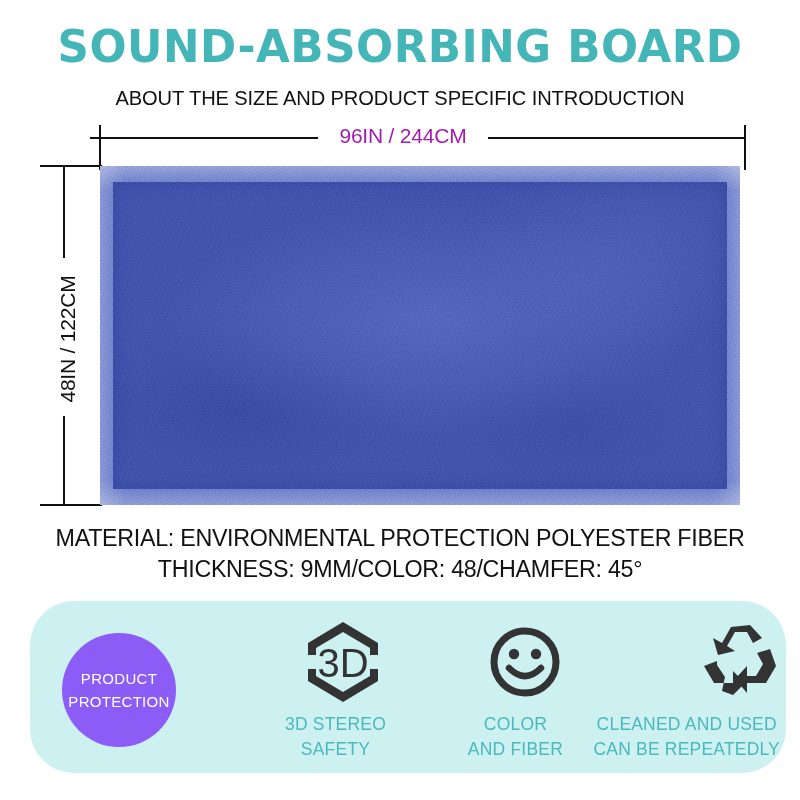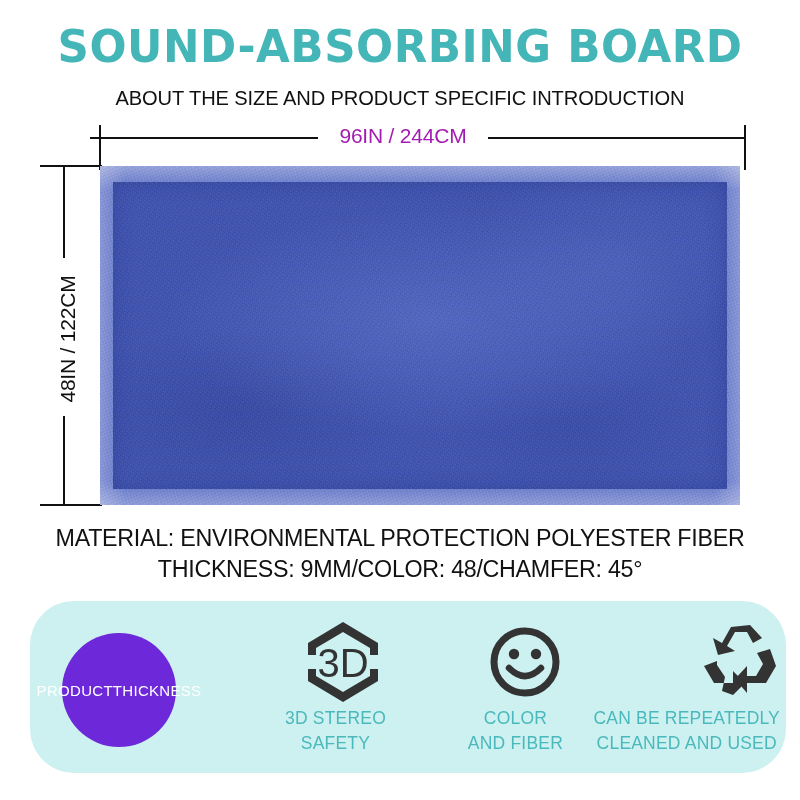--- a/index.html
+++ b/index.html
@@ -209,23 +209,23 @@
     background: #ccf1f0;
     border-radius: 44px;
   }
   .badge {
     position: absolute;
     left: 62px;
     top: 633px;
     width: 114px;
     height: 114px;
     border-radius: 50%;
-    background: #6d28d9;
+    background: #8b5cf6;
     display: flex;
-    flex-direction: row;
+    flex-direction: column;
     align-items: center;
     justify-content: center;
     color: #ffffff;
     font-family: "Liberation Sans", sans-serif;
     font-size: 15px;
     line-height: 23px;
     letter-spacing: 0.3px;
   }
 
   .feature {
@@ -236,20 +236,21 @@
     flex-direction: column;
     align-items: flex-end;
   }
   .feature .glyph {
     height: 88px;
     display: flex;
     align-items: center;
     justify-content: center;
   }
   .feature .caption {
+    margin-top: 6px;
     text-align: center;
     color: #4bb9bc;
     font-family: "Liberation Sans", sans-serif;
     font-size: 17.5px;
     line-height: 25px;
     letter-spacing: 0.2px;
   }
   .f-3d     { left: 200px; }
   .f-health { left: 377px; }
   .f-clean  { left: 556px; }
@@ -286,21 +287,21 @@
     </div>
   </div>
 
   <div class="spec-line spec-1">MATERIAL: ENVIRONMENTAL PROTECTION POLYESTER FIBER</div>
   <div class="spec-line spec-2">THICKNESS: 9MM/COLOR: 48/CHAMFER: 45°</div>
 
   <div class="panel"></div>
 
   <div class="badge">
     <span>PRODUCT</span>
-    <span>THICKNESS</span>
+    <span>PROTECTION</span>
   </div>
 
   <div class="feature f-3d">
     <div class="glyph">
       <svg width="86" height="82" viewBox="0 0 86 82" aria-hidden="true">
         <g fill="#333333">
 
           <polygon points="8,22 38,4 38,14 16,27 16,31 8,31"></polygon>
 
           <polygon points="78,22 48,4 48,14 70,27 70,31 78,31"></polygon>
@@ -351,18 +352,18 @@
           <path d="M31 4 L22 20 L13 15 L18 32 L35 28 L27 23 L35 9 L47 9 L53 20 L62 15 L50 2 Z"></path>
 
           <path d="M70 26 L57 30 L63 41 L56 53 L47 53 L47 43 L35 56 L47 70 L47 60 L66 60 L76 43 Z"></path>
 
           <path d="M17 38 L4 43 L14 60 L33 60 L33 72 L22 68 L25 54 L17 42 Z"></path>
           <path d="M14 60 L33 60 L33 72 L45 60 L33 48 L33 60 Z"></path>
         </g>
       </svg>
     </div>
     <div class="caption">
+      <span class="cap-line">CLEANED AND USED</span>
       <span class="cap-line">CAN BE REPEATEDLY</span>
-      <span class="cap-line">CLEANED AND USED</span>
     </div>
   </div>
 
 </div>
 
 </body></html>

